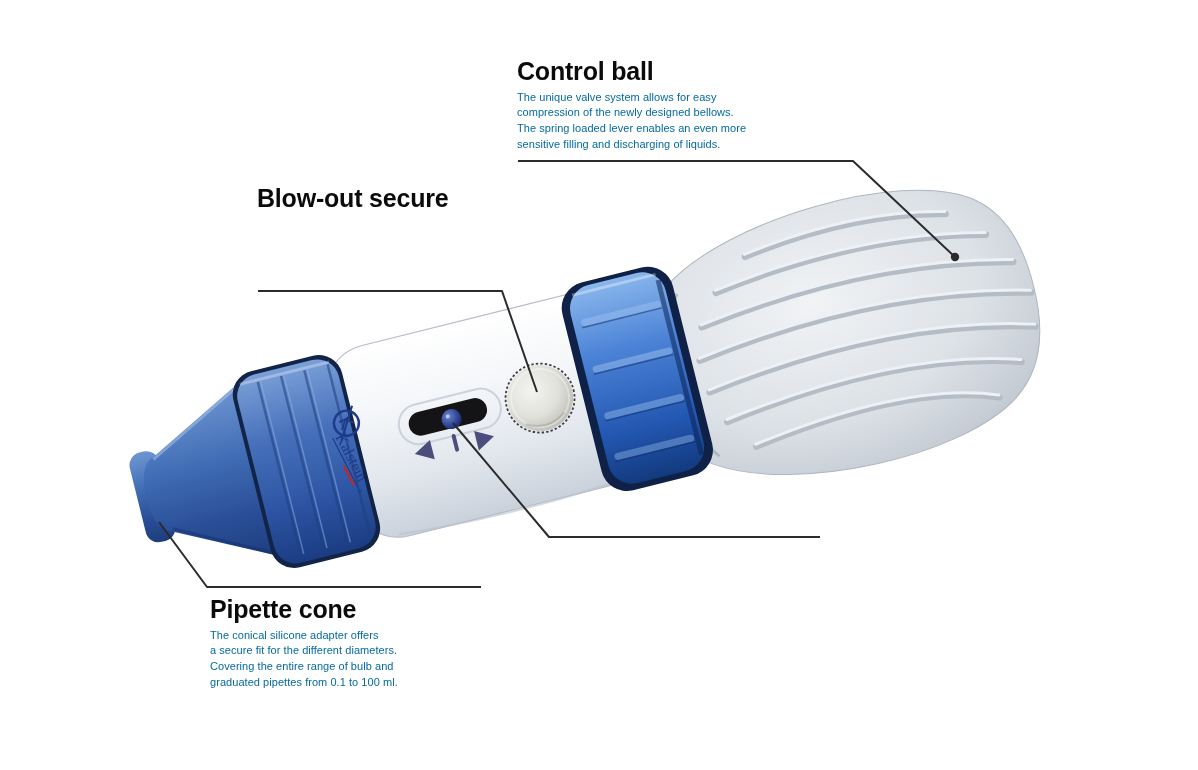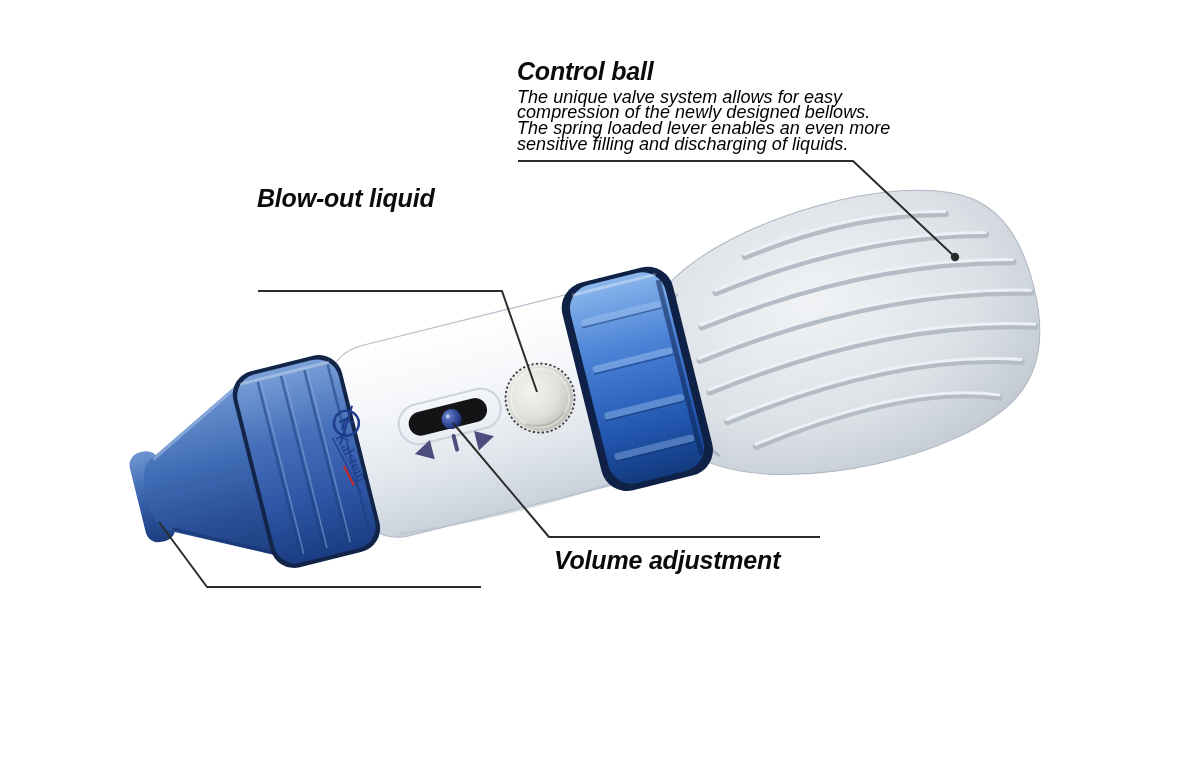--- a/index.html
+++ b/index.html
@@ -1,27 +1,27 @@
 <!DOCTYPE html>
 <html><head>
 <meta charset="utf-8">
 <style>
   html,body{margin:0;padding:0;background:#ffffff;}
   .stage{
     position:relative;width:1198px;height:770px;background:#ffffff;
     overflow:hidden;font-family:"Liberation Sans",sans-serif;
   }
   .stage svg{position:absolute;left:0;top:0;}
-  .ann{position:absolute;font-style:italic;}
+  .ann{position:absolute;}
   .ann h2{
     margin:0;font-size:25px;line-height:1.15;font-weight:bold;
     color:#0b0b0b;letter-spacing:-0.2px;white-space:nowrap;
   }
   .ann p{
-    margin:4px 0 0;font-size:18px;line-height:15.6px;color:#000000;
+    margin:4px 0 0;font-size:11px;line-height:15.6px;color:#0369a1;
     white-space:pre-line;letter-spacing:0.05px;
   }
 </style>
 </head>
 <body>
 
 <div class="stage">
 
   <svg width="1198" height="770" viewBox="0 0 1198 770">
     <defs>
@@ -158,23 +158,27 @@
 
   <div class="ann" style="left:517px;top:57px;width:400px">
     <h2>Control ball</h2>
     <p>The unique valve system allows for easy
 compression of the newly designed bellows.
 The spring loaded lever enables an even more
 sensitive filling and discharging of liquids.</p>
   </div>
 
   <div class="ann" style="left:257px;top:184px;width:280px">
-    <h2>Blow-out liquid</h2>
+    <h2>Blow-out secure</h2>
   </div>
 
   <div class="ann" style="left:210px;top:595px;width:320px">
+    <h2>Pipette cone</h2>
+    <p>The conical silicone adapter offers
+a secure fit for the different diameters.
+Covering the entire range of bulb and
+graduated pipettes from 0.1 to 100 ml.</p>
   </div>
 
   <div class="ann" style="left:554px;top:546px;width:340px">
-    <h2>Volume adjustment</h2>
   </div>
 
 </div>
 
 </body></html>

